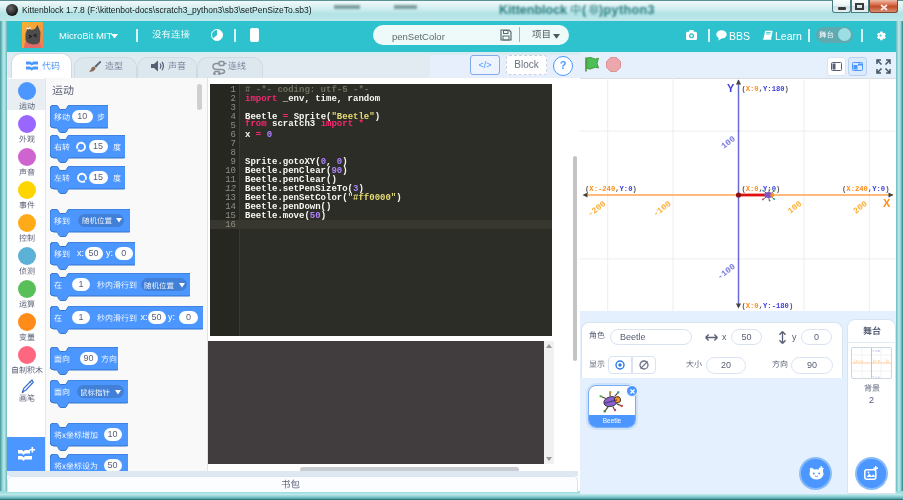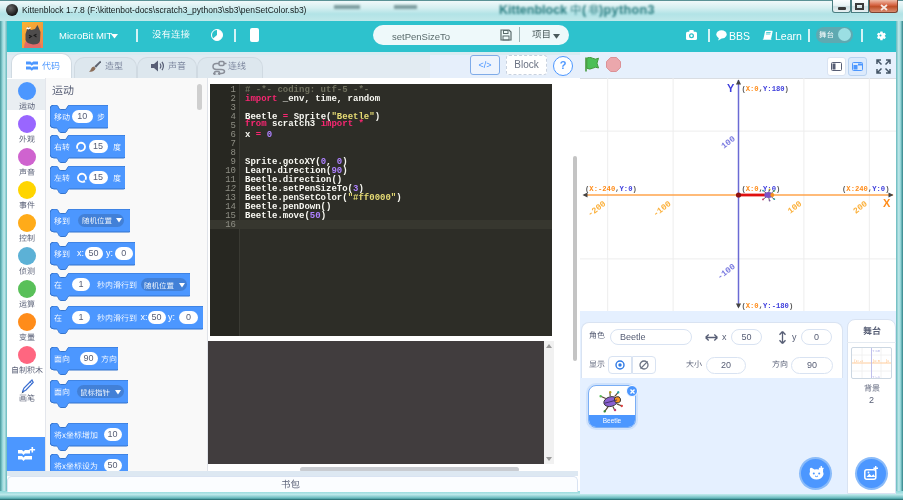--- a/index.html
+++ b/index.html
@@ -19,21 +19,21 @@
     <g fill="#257a7e" transform="translate(0,12.88)">
       <use href="#g0" transform="translate(0.00,0) scale(0.011500,-0.011500)"></use>
     </g>
   </svg>
 <svg class="abs" style="filter:blur(1.1px);left:587.5px;top:0.6px;overflow:visible;" width="12" height="16">
     <g fill="#257a7e" transform="translate(0,12.88)">
       <use href="#g1" transform="translate(0.00,0) scale(0.011500,-0.011500)"></use>
     </g>
   </svg>
 <div class="abs" style="left:6px;top:4px;width:12px;height:12px;border-radius:50%;background:radial-gradient(circle at 38% 35%,#6a6a6a,#171717 70%);"></div>
-<div class="abs" style="left:22px;top:4.5px;font-size:8.5px;color:#10191a;">Kittenblock 1.7.8 (F:\kittenbot-docs\scratch3_python3\sb3\penSetColor.sb3)</div>
+<div class="abs" style="left:22px;top:4.5px;font-size:8.5px;color:#10191a;">Kittenblock 1.7.8 (F:\kittenbot-docs\scratch3_python3\sb3\setPenSizeTo.sb3)</div>
 <div class="abs" style="left:334px;top:5px;width:26px;height:4px;background:rgba(35,75,80,.5);filter:blur(1px);"></div>
 <div class="abs" style="left:394px;top:5px;width:23px;height:4px;background:rgba(35,75,80,.5);filter:blur(1px);"></div>
 <div class="abs" style="left:832px;top:0px;width:19px;height:13px;background:linear-gradient(#fdfeff,#e9f3f5 45%,#cfe0e3 55%,#e8f1f3);border:1px solid #4a7d81;border-top:none;border-radius:0 0 3px 3px;"></div>
 <div class="abs" style="left:851px;top:0px;width:18px;height:13px;background:linear-gradient(#fdfeff,#e9f3f5 45%,#cfe0e3 55%,#e8f1f3);border:1px solid #4a7d81;border-top:none;"></div>
 <div class="abs" style="left:869px;top:0px;width:29px;height:13px;background:linear-gradient(#eebda9,#d86848 40%,#bf4f28 55%,#d98d70);border:1px solid #7c4431;border-top:none;border-radius:0 0 3px 3px;"></div>
 <div class="abs" style="left:838px;top:7px;width:8px;height:3px;background:#3a3a3a;border-radius:1px;"></div>
 <div class="abs" style="left:855px;top:3px;width:9px;height:7px;border:2px solid #3a3a3a;"></div>
 <svg class="abs" style="left:879.5px;top:3.5px;" width="8" height="7" viewBox="0 0 8 7">
     <path d="M1 1 L7 6 M7 1 L1 6" stroke="#f5e9e4" stroke-width="1.8"></path>
   </svg>
@@ -69,21 +69,21 @@
     </g>
   </svg>
 <svg class="abs" style="left:211px;top:29px;" width="12" height="12" viewBox="0 0 12 12">
     <circle cx="6" cy="6" r="5.5" fill="#fff"></circle>
     <path d="M6 .5 A5.5 5.5 0 0 0 2 9.6 L6 6 Z" fill="#2ac1c9"></path>
     <circle cx="6" cy="6" r="5.5" fill="none" stroke="#fff"></circle>
   </svg>
 <div class="abs" style="left:234px;top:29px;width:1.5px;height:13px;background:rgba(255,255,255,.8);"></div>
 <div class="abs" style="left:250px;top:28px;width:9px;height:14px;background:#fff;border-radius:2px;"></div>
 <div class="abs" style="left:373px;top:25px;width:196px;height:20px;background:#eef9fa;border-radius:10px;"></div>
-<div class="abs" style="left:392px;top:30.5px;color:#5a6b6c;font-size:9.5px;">setPenSizeTo</div>
+<div class="abs" style="left:392px;top:30.5px;color:#5a6b6c;font-size:9.5px;">penSetColor</div>
 <svg class="abs" style="left:500px;top:29px;" width="12" height="12" viewBox="0 0 12 12">
     <path d="M1 1 h8 l2 2 v8 h-10 z" fill="none" stroke="#5a6b6c" stroke-width="1.2"></path>
     <rect x="3.5" y="1.5" width="4.5" height="3" fill="none" stroke="#5a6b6c" stroke-width="1"></rect>
     <rect x="3" y="7" width="6" height="4" fill="none" stroke="#5a6b6c" stroke-width="1"></rect>
   </svg>
 <div class="abs" style="left:519px;top:27px;width:1px;height:15px;background:#9fb4b6;"></div>
 <svg class="abs" style="left:532.0px;top:27.4px;overflow:visible;" width="19" height="13">
     <g fill="#4a5a5b" transform="translate(0,10.64)">
       <use href="#g6" transform="translate(0.00,0) scale(0.009500,-0.009500)"></use>
       <use href="#g7" transform="translate(9.50,0) scale(0.009500,-0.009500)"></use>
@@ -511,23 +511,23 @@
 <div class="ln" style="top:113px;left:210px;">4</div>
 <div class="cl" style="top:113px;"><span class="w">Beetle</span> <span class="k">=</span> <span class="w">Sprite(</span><span class="s">"Beetle"</span><span class="w">)</span></div>
 <div class="ln" style="top:122px;left:210px;">5</div>
 <div class="ln" style="top:131px;left:210px;">6</div>
 <div class="cl" style="top:131px;"><span class="w">x</span> <span class="k">=</span> <span class="n">0</span></div>
 <div class="ln" style="top:140px;left:210px;">7</div>
 <div class="ln" style="top:149px;left:210px;">8</div>
 <div class="ln" style="top:158px;left:210px;">9</div>
 <div class="cl" style="top:158px;"><span class="w">Sprite.gotoXY(</span><span class="n">0</span><span class="w">, </span><span class="n">0</span><span class="w">)</span></div>
 <div class="ln" style="top:167px;left:210px;">10</div>
-<div class="cl" style="top:167px;"><span class="w">Learn.direction(</span><span class="n">90</span><span class="w">)</span></div>
+<div class="cl" style="top:167px;"><span class="w">Beetle.penClear(</span><span class="n">90</span><span class="w">)</span></div>
 <div class="ln" style="top:176px;left:210px;">11</div>
-<div class="cl" style="top:176px;"><span class="w">Beetle.direction()</span></div>
+<div class="cl" style="top:176px;"><span class="w">Beetle.penClear()</span></div>
 <div class="ln" style="top:185px;left:210px;font-style:italic;">12</div>
 <div class="cl" style="top:185px;"><span class="w">Beetle.setPenSizeTo(</span><span class="n">3</span><span class="w">)</span></div>
 <div class="ln" style="top:194px;left:210px;">13</div>
 <div class="cl" style="top:194px;"><span class="w">Beetle.penSetColor(</span><span class="s">"#ff0000"</span><span class="w">)</span></div>
 <div class="ln" style="top:203px;left:210px;">14</div>
 <div class="cl" style="top:203px;"><span class="w">Beetle.penDown()</span></div>
 <div class="ln" style="top:212px;left:210px;">15</div>
 <div class="cl" style="top:212px;"><span class="w">Beetle.move(</span><span class="n">50</span><span class="w">)</span></div>
 <div class="ln" style="top:221px;left:210px;">16</div>
 <div class="abs" style="left:208px;top:341px;width:336px;height:123px;background:#413d3e;"></div>

